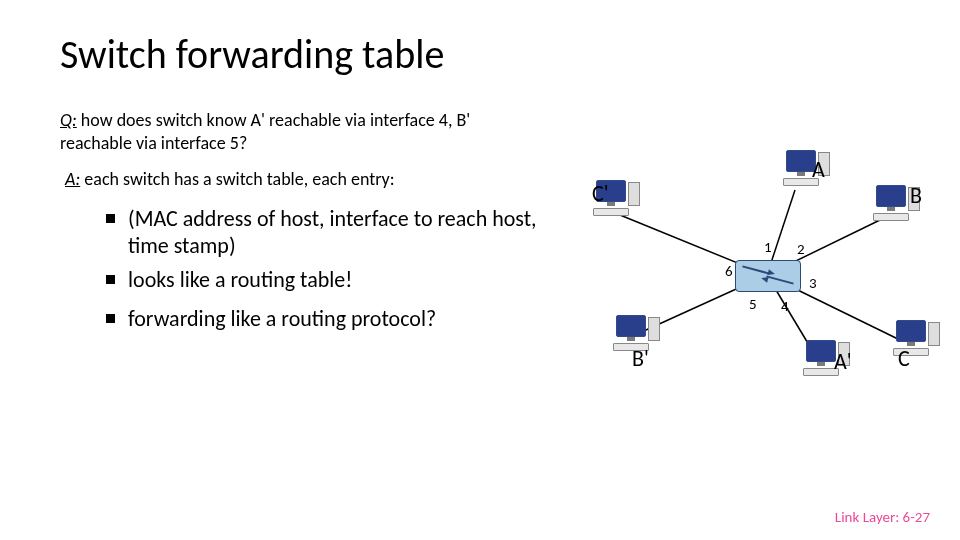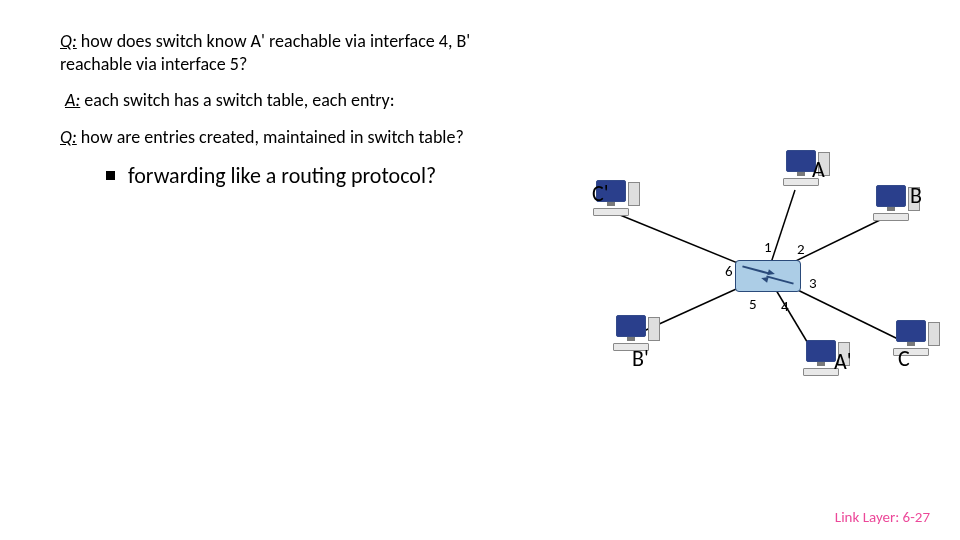--- a/index.html
+++ b/index.html
@@ -160,36 +160,38 @@
     right: 30px;
     bottom: 14px;
     font-size: 15px;
     color: #ec4899;
   }
 </style>
 </head>
 <body>
 
 <div class="slide">
+  <h1 class="title">Switch forwarding table</h1>
 
   <div class="content">
     <div class="text-col">
 
       <div class="qa">
         <span class="q-label">Q:</span><span> how does switch know A' reachable via interface 4, B' reachable via interface 5?</span>
       </div>
 
       <div class="qa indent">
         <span class="a-label">A:</span><span>  each switch has a switch table, each entry:</span>
       </div>
 
-
-      <div class="qa">
-        <span class="q-label">Q:</span><span> how are entries created, maintained in switch table?</span>
-      </div>
+      <ul class="bullets">
+        <li>(MAC address of host, interface to reach host, time stamp)</li>
+        <li>looks like a routing table!</li>
+      </ul>
+
 
       <ul class="bullets">
         <li>forwarding like a routing protocol?</li>
       </ul>
 
     </div>
   </div>
 </div>
 
 <div class="diagram">

